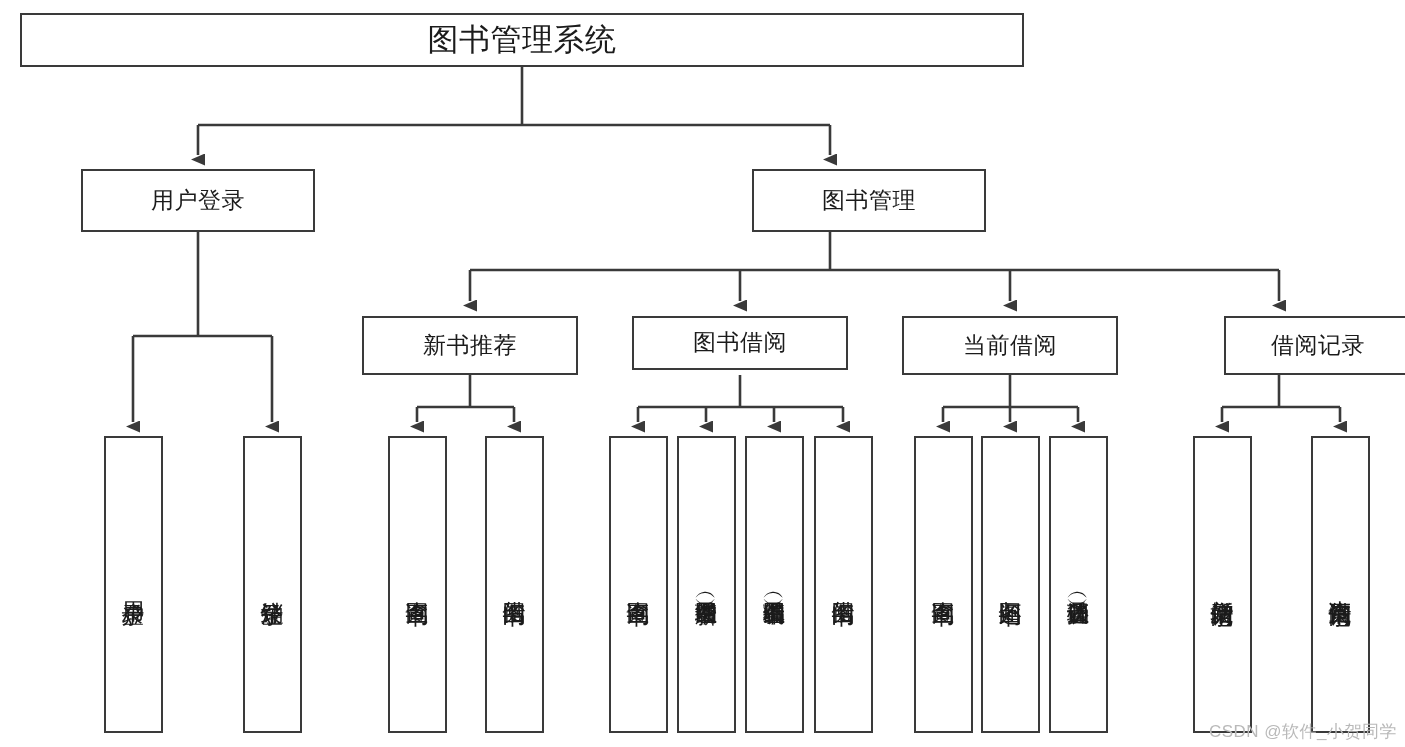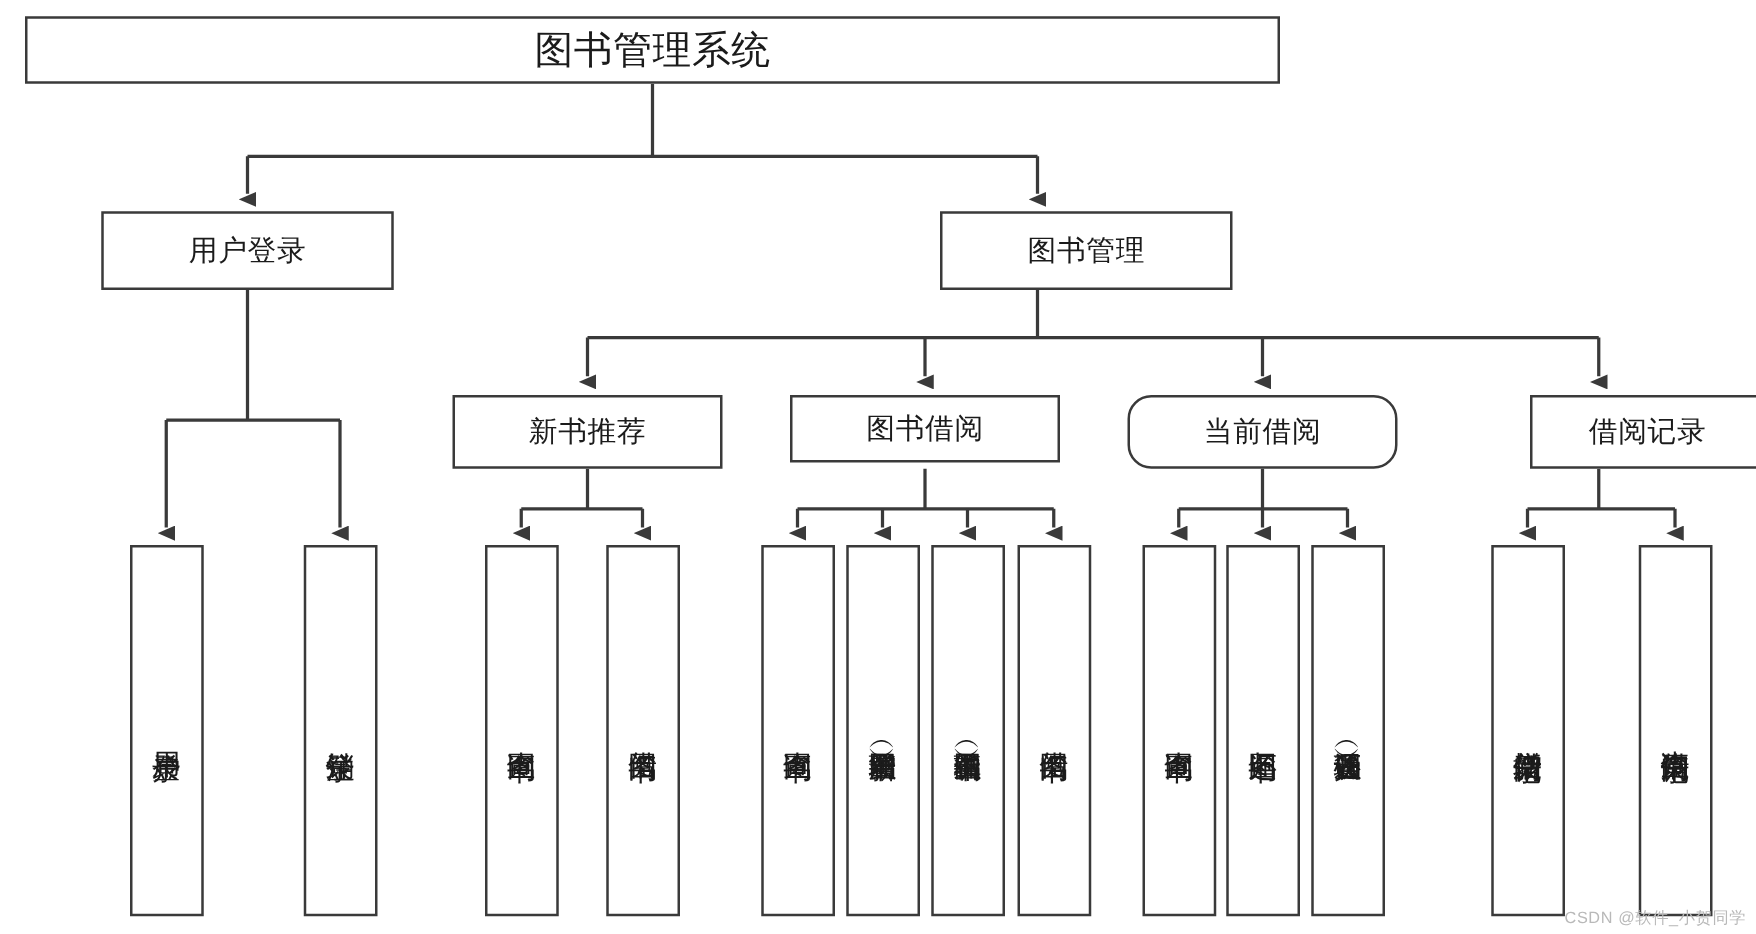--- a/index.html
+++ b/index.html
@@ -63,21 +63,21 @@
   }
   .node.vert.long .lbl {
     font-size: 22px;
     letter-spacing: 0px;
     line-height: 1.14;
   }
   .watermark {
     position: absolute;
     right: 8px;
     bottom: 4px;
-    font-size: 13px;
+    font-size: 17px;
     color: #b9b9b9;
     letter-spacing: 0.5px;
     white-space: nowrap;
   }
 </style>
 </head>
 <body>
 
 <div id="canvas">
 
@@ -141,21 +141,21 @@
   <div class="node horiz" style="left:712px; top:169px; width:234px; height:63px;margin-left:40px;">
     <span class="lbl">图书管理</span>
   </div>
 
   <div class="node horiz" style="left:362px; top:316px; width:216px; height:59px;justify-content:center;">
     <span class="lbl">新书推荐</span>
   </div>
   <div class="node horiz" style="left:632px; top:316px; width:216px; height:54px;">
     <span class="lbl">图书借阅</span>
   </div>
-  <div class="node horiz" style="left:902px; top:316px; width:216px; height:59px;border-radius:19px;">
+  <div class="node horiz" style="left:902px; top:316px; width:216px; height:59px;">
     <span class="lbl">当前借阅</span>
   </div>
   <div class="node horiz" style="left:1224px; top:316px; width:188px; height:59px;">
     <span class="lbl">借阅记录</span>
   </div>
 
   <div class="node vert" style="left:104px; top:436px; width:59px; height:297px;">
     <span class="lbl">用户登录</span>
   </div>
   <div class="node vert" style="left:243px; top:436px; width:59px; height:297px;">

